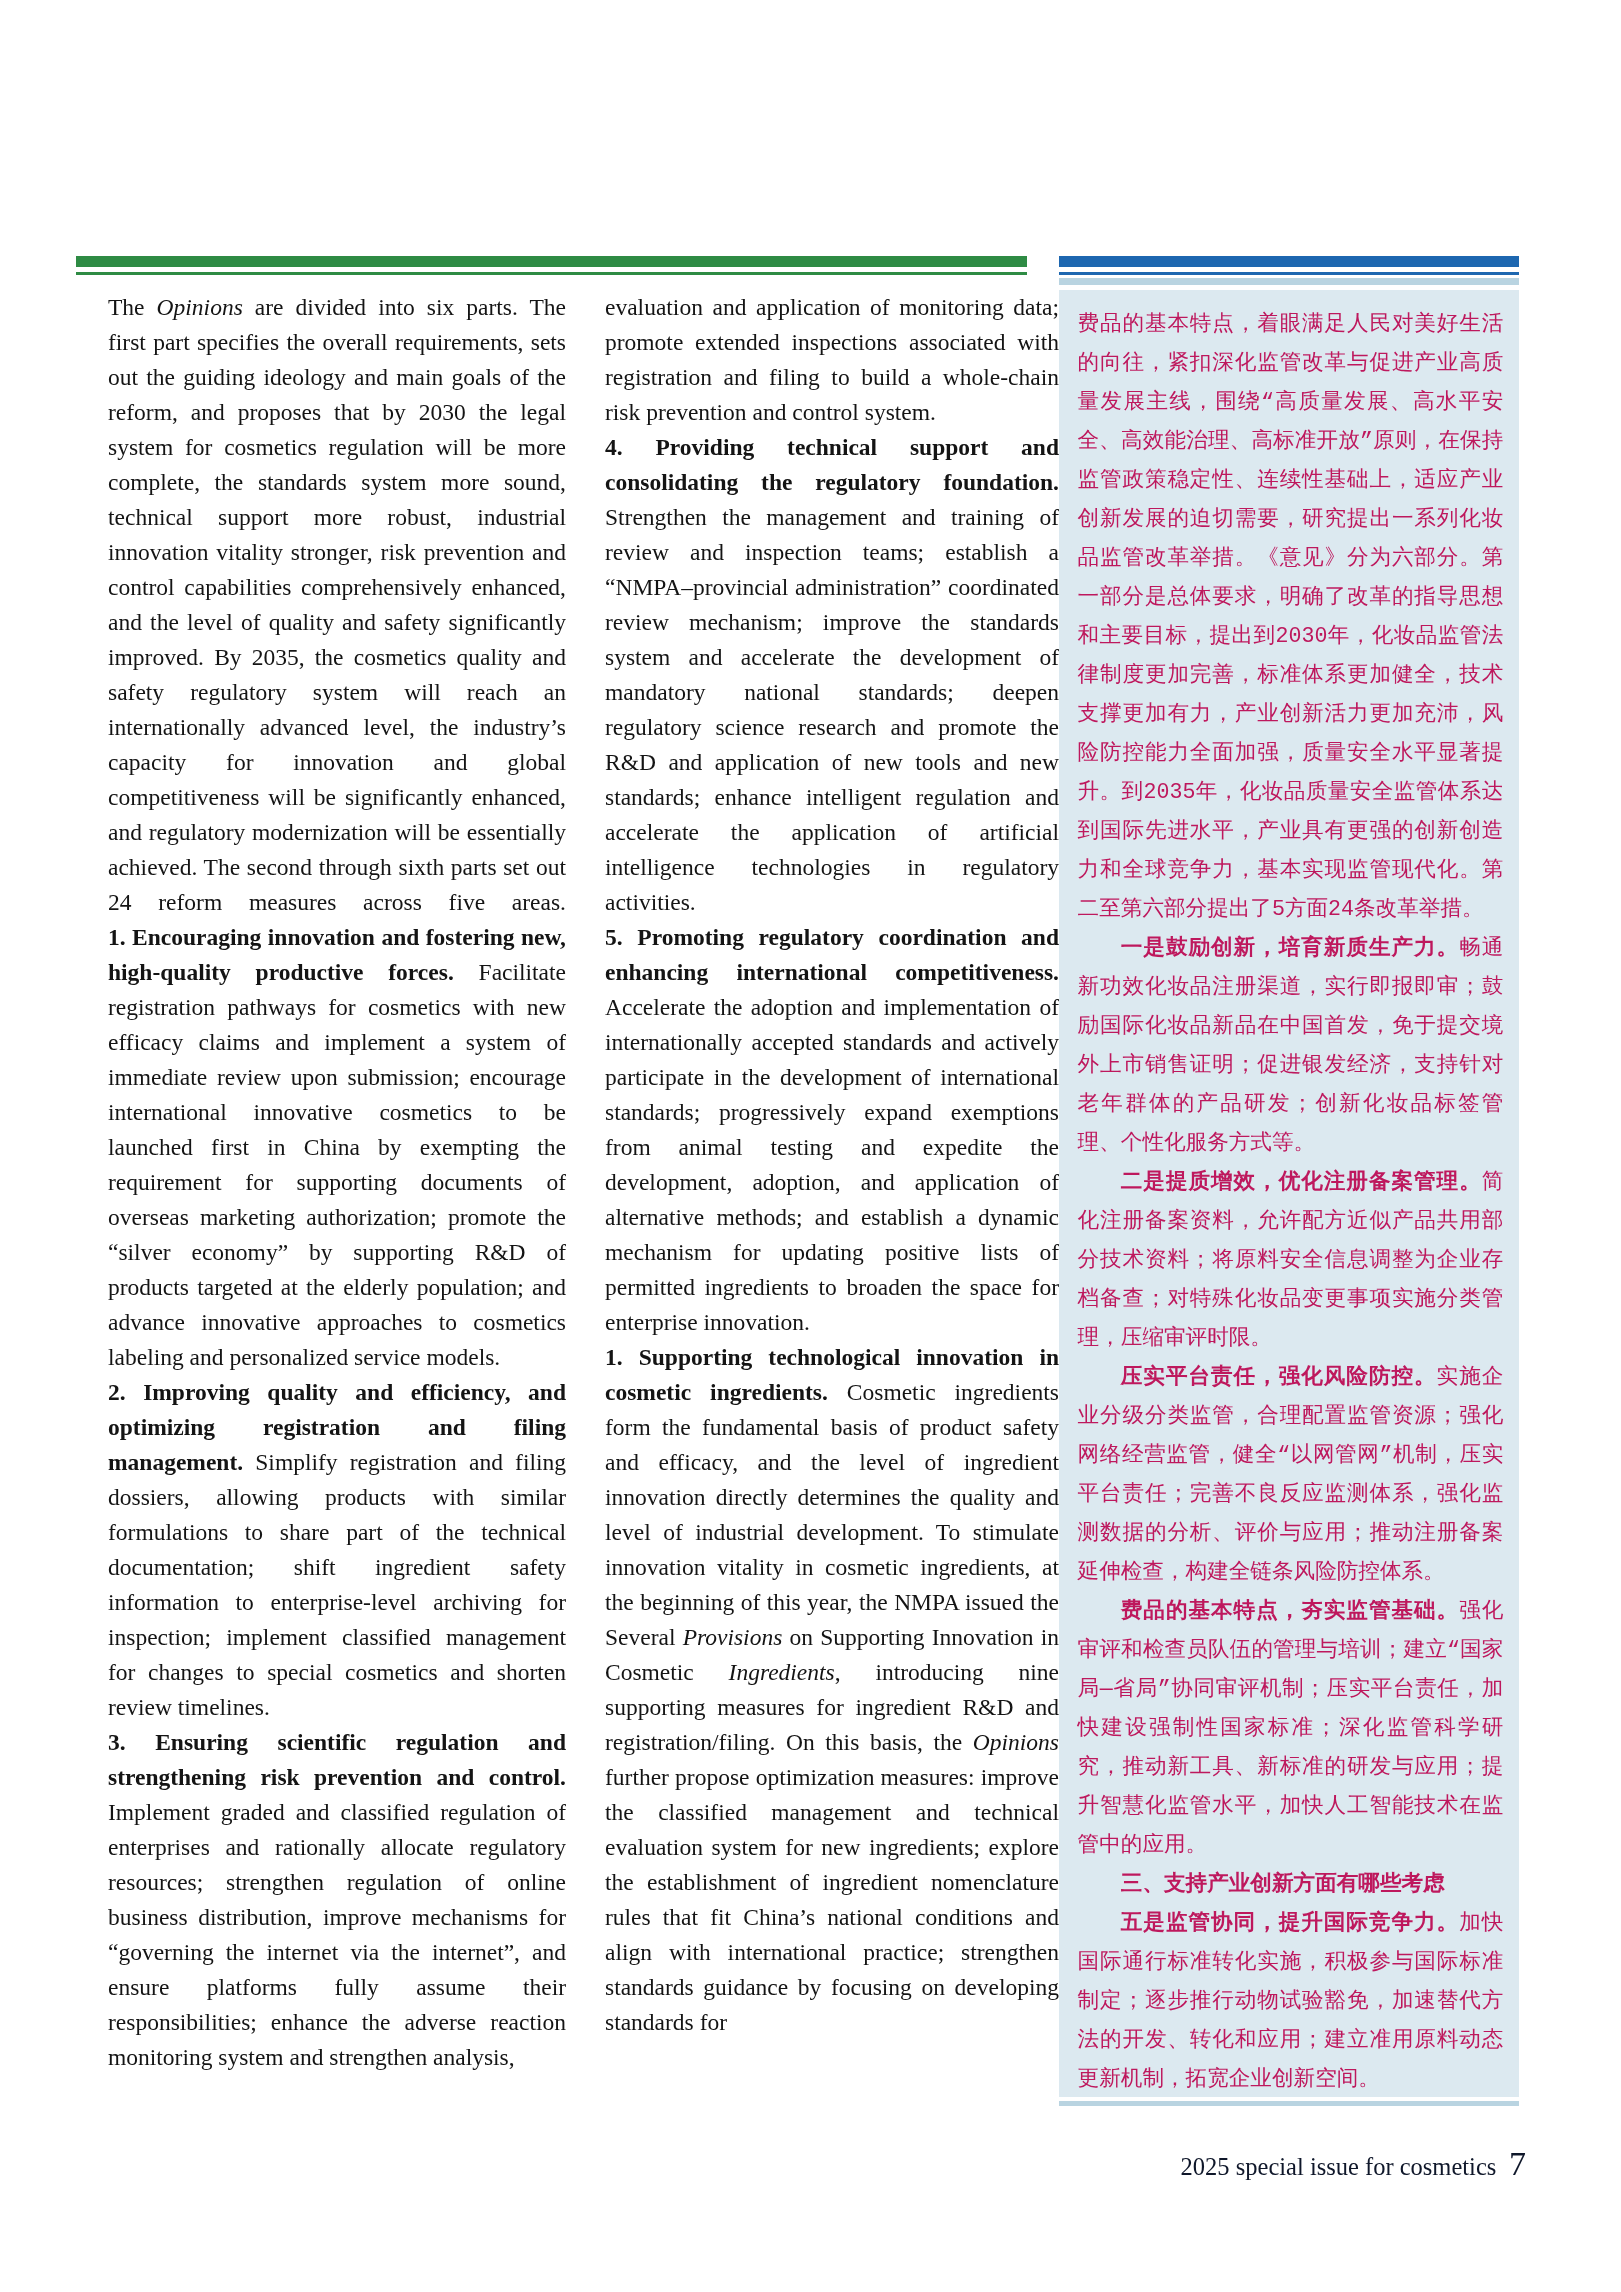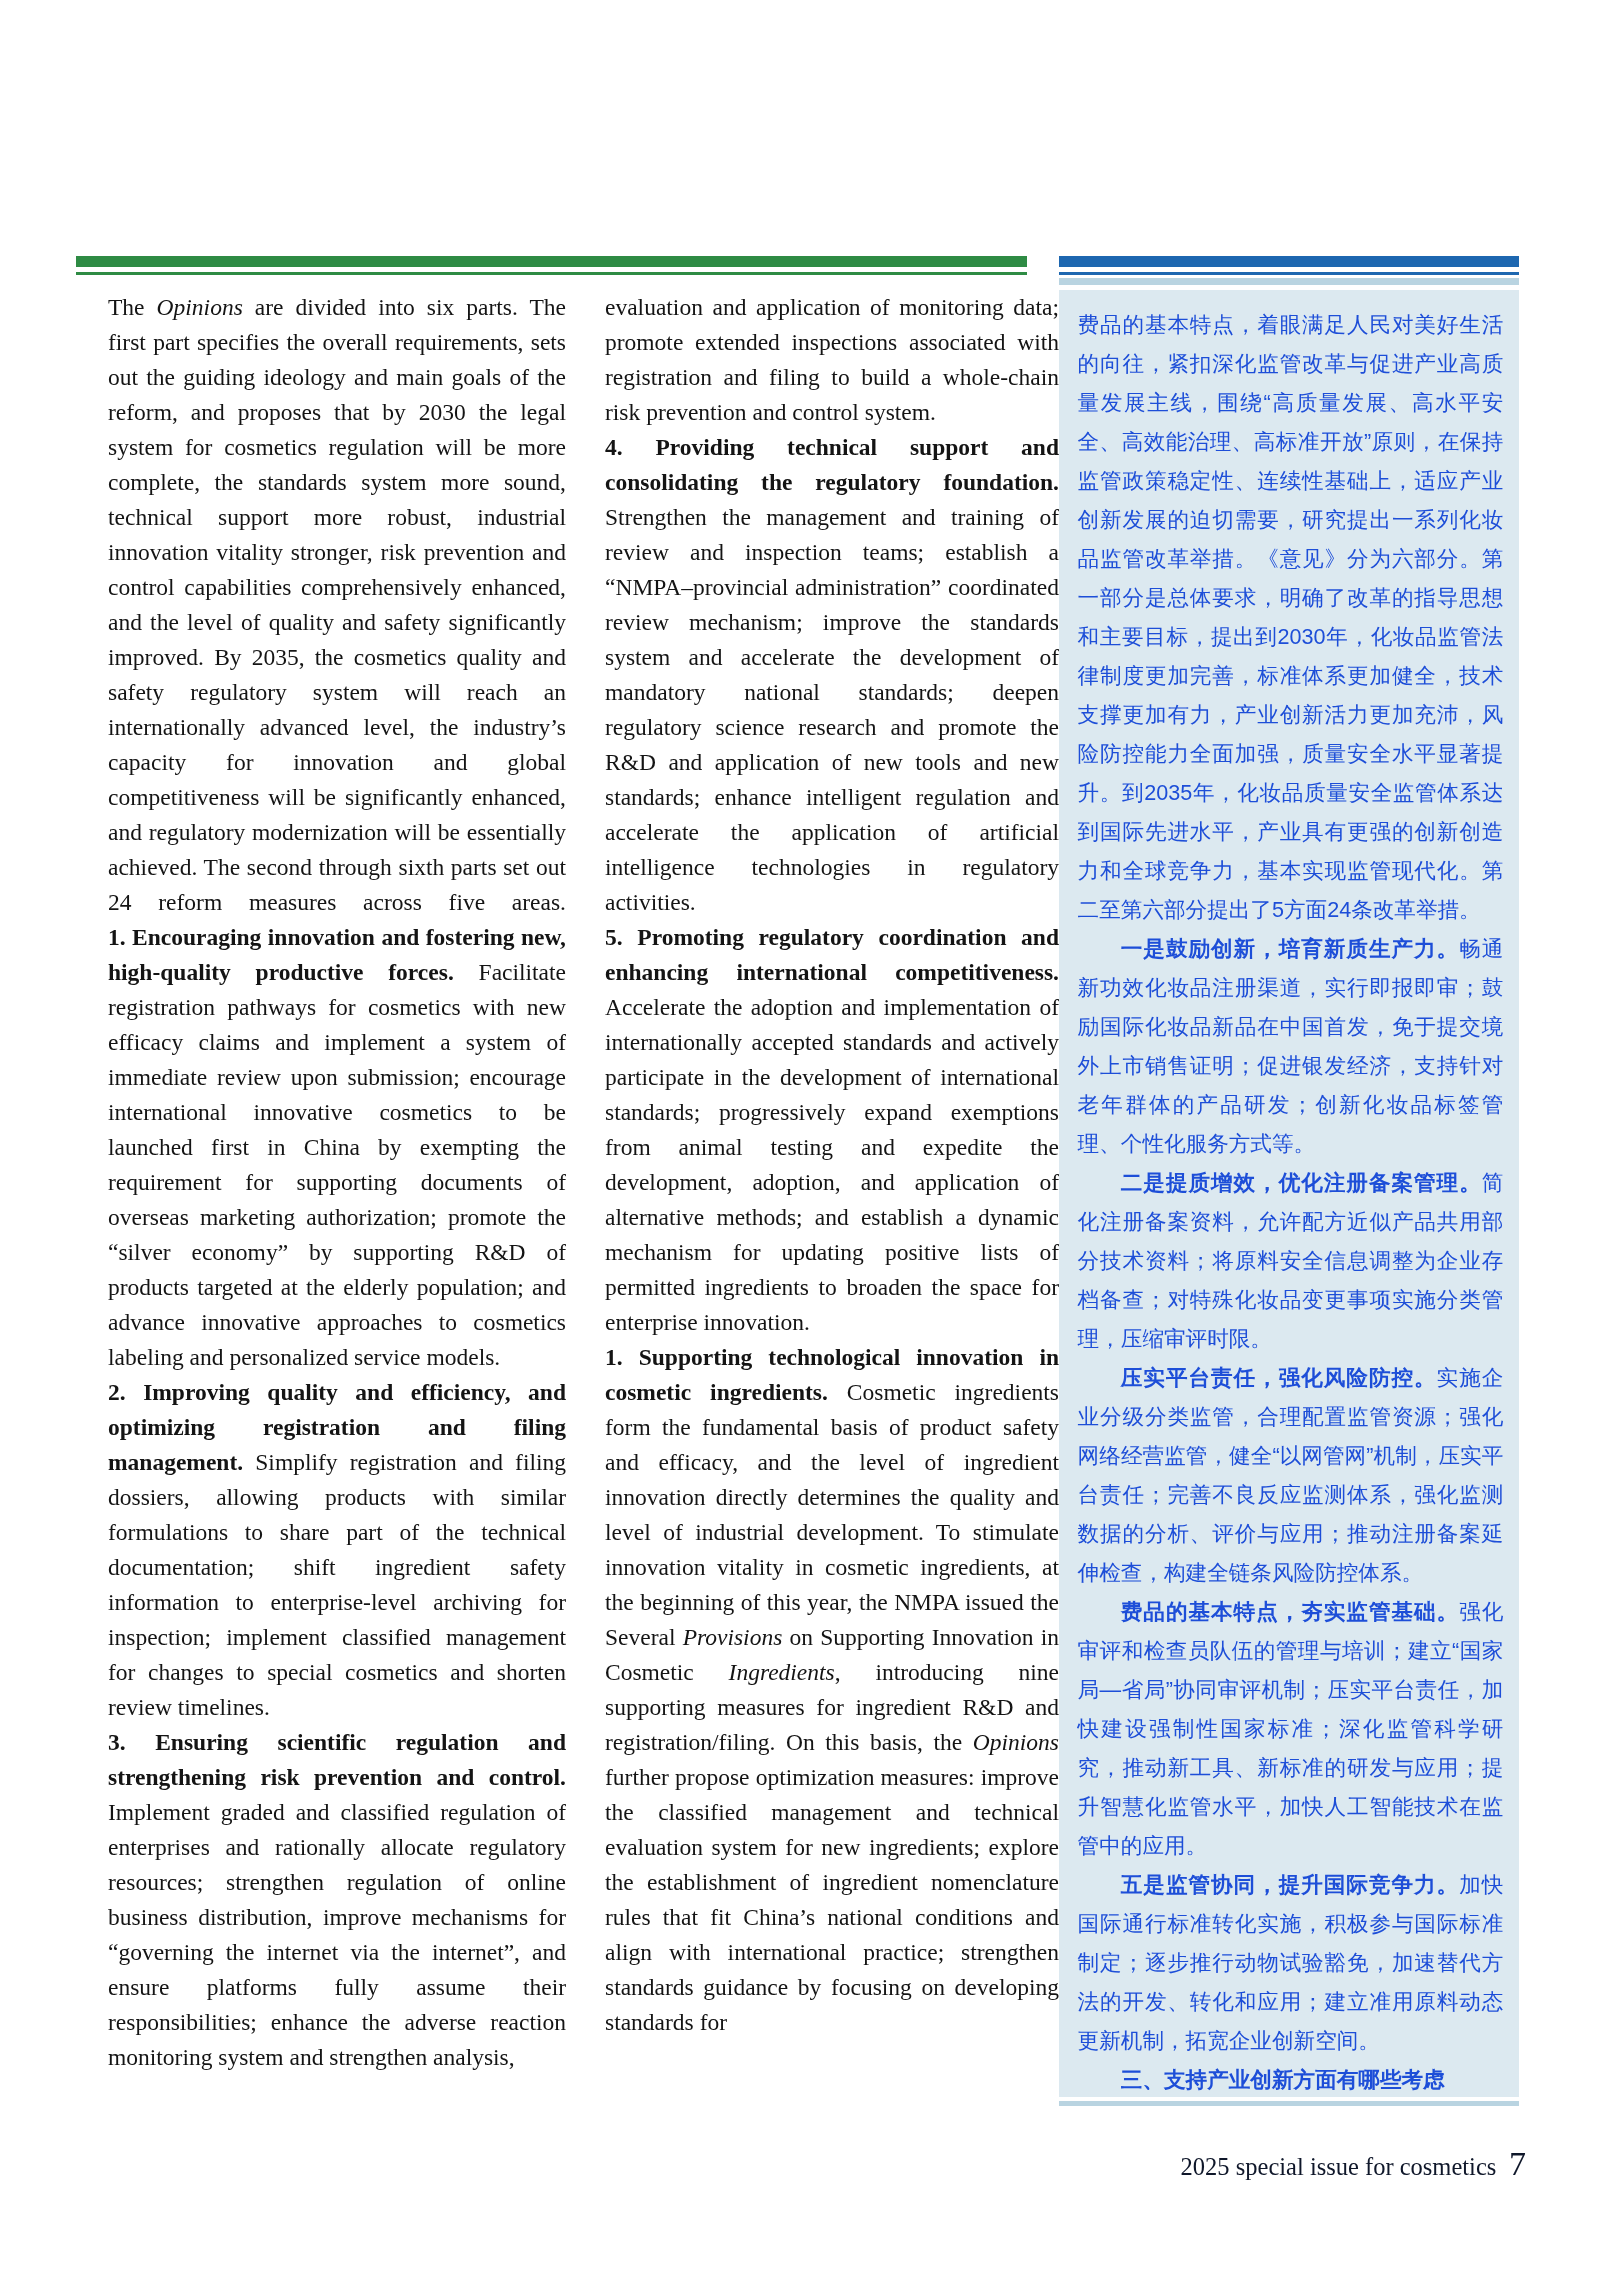--- a/index.html
+++ b/index.html
@@ -30,22 +30,22 @@
   .col.mid{left:573px;width:454px;}
   .col p{margin:0;padding:0;}
   .b{font-weight:bold;}
   .i{font-style:italic;}
   p.stretch-last{text-align-last:justify;}
 
   
   .cn-panel{
     position:absolute;left:1059px;top:290px;width:460px;height:1807px;
     box-sizing:border-box;padding:14.7px 15.7px 7.8px 18.6px;overflow:hidden;
-    font-family:Liberation Sans, sans-serif;
-    font-size:21.6px;line-height:39px;text-align:justify;color:#1d4ed8;
+    font-family:Liberation Mono, monospace;
+    font-size:21.6px;line-height:39px;text-align:justify;color:#be185d;
   }
   .cn-panel p{margin:0;padding:0;text-indent:2em;}
   .cn-panel p.noindent{text-indent:0;}
 
   
   .footer{
     position:absolute;top:2145px;right:95px;white-space:nowrap;
     font-size:24.5px;color:#0f172a;
   }
   .footer .page-num{font-size:34px;margin-left:12.7px;}
@@ -75,22 +75,22 @@
       <p><span class="b">5. Promoting regulatory coordination and enhancing international competitiveness. </span><span>Accelerate the adoption and implementation of internationally accepted standards and actively participate in the development of international standards; progressively expand exemptions from animal testing and expedite the development, adoption, and application of alternative methods; and establish a dynamic mechanism for updating positive lists of permitted ingredients to broaden the space for enterprise innovation.</span></p>
       <p><span class="b">1. Supporting technological innovation in cosmetic ingredients. </span><span>Cosmetic ingredients form the fundamental basis of product safety and efficacy, and the level of ingredient innovation directly determines the quality and level of industrial development. To stimulate innovation vitality in cosmetic ingredients, at the beginning of this year, the NMPA issued the Several </span><span class="i">Provisions</span><span> on Supporting Innovation in Cosmetic </span><span class="i">Ingredients</span><span>, introducing nine supporting measures for ingredient R&amp;D and registration/filing. On this basis, the </span><span class="i">Opinions</span><span> further propose optimization measures: improve the classified management and technical evaluation system for new ingredients; explore the establishment of ingredient nomenclature rules that fit China’s national conditions and align with international practice; strengthen standards guidance by focusing on developing standards for</span></p>
     </div>
 
   <div class="cn-panel" style="background: rgb(220, 233, 240);">
       <p class="noindent"><span>费品的基本特点，着眼满足人民对美好生活的向往，紧扣深化监管改革与促进产业高质量发展主线，围绕“高质量发展、高水平安全、高效能治理、高标准开放”原则，在保持监管政策稳定性、连续性基础上，适应产业创新发展的迫切需要，研究提出一系列化妆品监管改革举措。《意见》分为六部分。第一部分是总体要求，明确了改革的指导思想和主要目标，提出到2030年，化妆品监管法律制度更加完善，标准体系更加健全，技术支撑更加有力，产业创新活力更加充沛，风险防控能力全面加强，质量安全水平显著提升。到2035年，化妆品质量安全监管体系达到国际先进水平，产业具有更强的创新创造力和全球竞争力，基本实现监管现代化。第二至第六部分提出了5方面24条改革举措。</span></p>
       <p><span class="b">一是鼓励创新，培育新质生产力。</span><span>畅通新功效化妆品注册渠道，实行即报即审；鼓励国际化妆品新品在中国首发，免于提交境外上市销售证明；促进银发经济，支持针对老年群体的产品研发；创新化妆品标签管理、个性化服务方式等。</span></p>
       <p><span class="b">二是提质增效，优化注册备案管理。</span><span>简化注册备案资料，允许配方近似产品共用部分技术资料；将原料安全信息调整为企业存档备查；对特殊化妆品变更事项实施分类管理，压缩审评时限。</span></p>
       <p><span class="b">压实平台责任，强化风险防控。</span><span>实施企业分级分类监管，合理配置监管资源；强化网络经营监管，健全“以网管网”机制，压实平台责任；完善不良反应监测体系，强化监测数据的分析、评价与应用；推动注册备案延伸检查，构建全链条风险防控体系。</span></p>
       <p><span class="b">费品的基本特点，夯实监管基础。</span><span>强化审评和检查员队伍的管理与培训；建立“国家局—省局”协同审评机制；压实平台责任，加快建设强制性国家标准；深化监管科学研究，推动新工具、新标准的研发与应用；提升智慧化监管水平，加快人工智能技术在监管中的应用。</span></p>
+      <p><span class="b">三、支持产业创新方面有哪些考虑</span></p>
       <p><span class="b">五是监管协同，提升国际竞争力。</span><span>加快国际通行标准转化实施，积极参与国际标准制定；逐步推行动物试验豁免，加速替代方法的开发、转化和应用；建立准用原料动态更新机制，拓宽企业创新空间。</span></p>
-      <p><span class="b">三、支持产业创新方面有哪些考虑</span></p>
     </div>
 
   <div class="cn-strip bottom" style="background: rgb(185, 212, 225);"></div>
 
   <div class="footer">
     <span>2025 special issue for cosmetics</span><span class="page-num">7</span>
   </div>
 
 </div>
 

